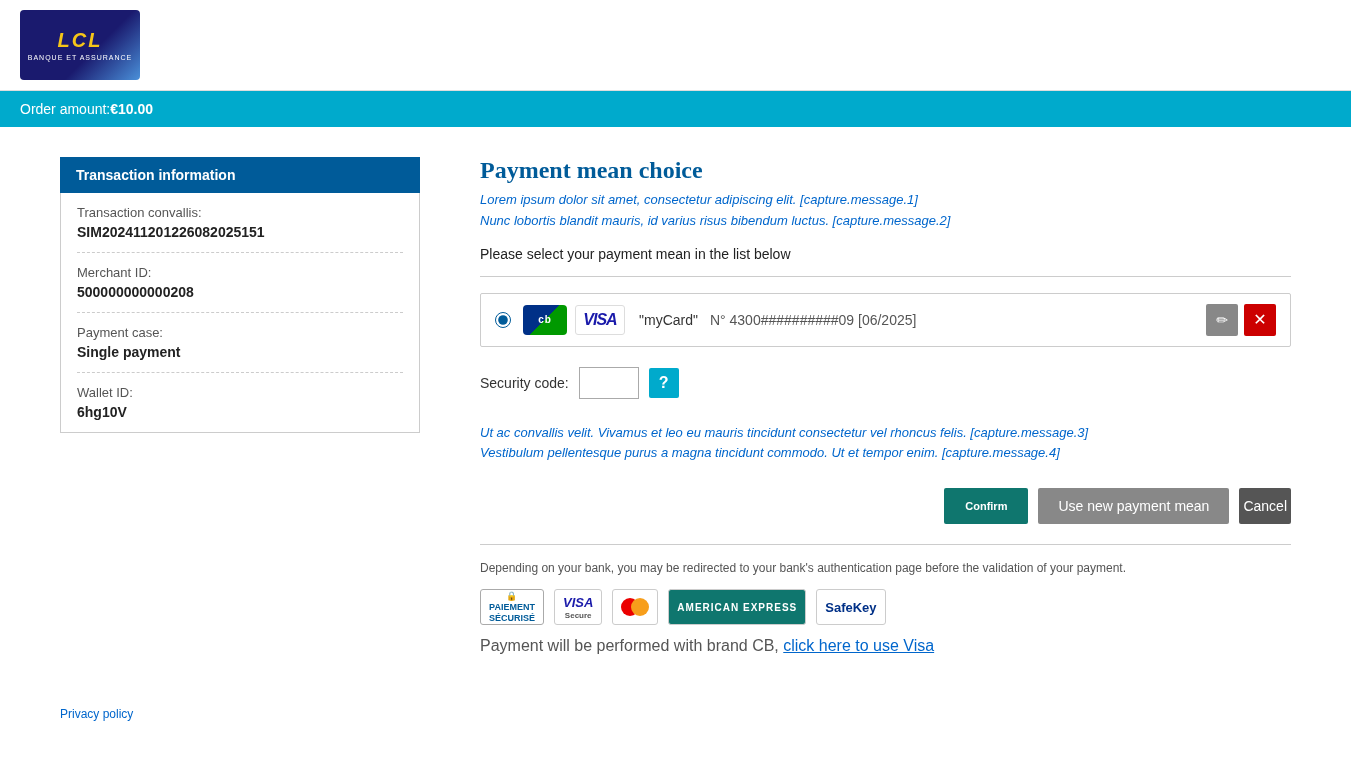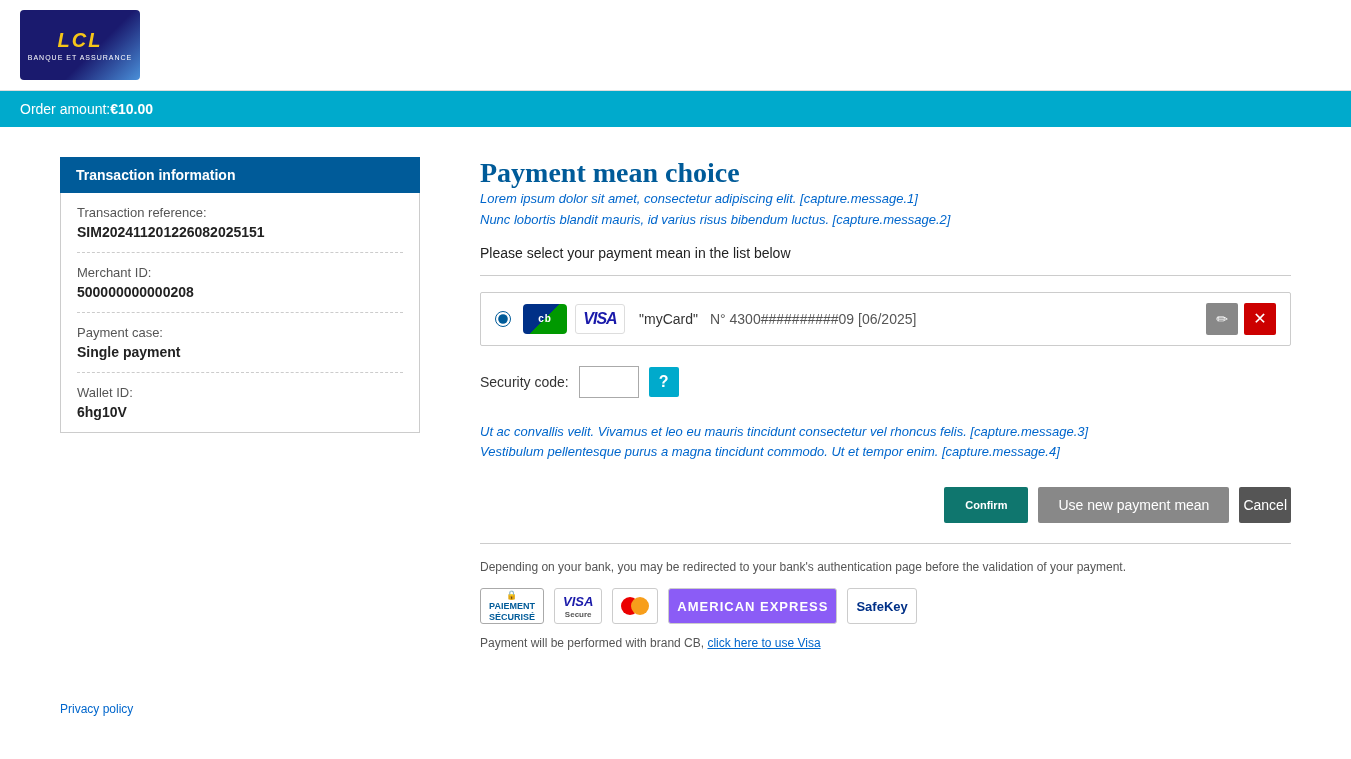--- a/index.html
+++ b/index.html
@@ -86,23 +86,23 @@
       font-weight: bold;
       font-size: 14px;
       color: #222;
     }
 
     
     #content { flex: 1; }
 
     .section-title {
       color: #005b99;
-      font-size: 28px;
-      font-weight: bold;
-      margin-bottom: 0;
+      font-size: 24px;
+      font-weight: bold;
+      margin-bottom: 6px;
       font-family: Georgia, serif;
     }
 
     .info-message {
       color: #0066cc;
       font-style: italic;
       font-size: 13px;
       line-height: 1.6;
       margin-bottom: 14px;
     }
@@ -327,34 +327,34 @@
       font-style: italic;
       font-weight: bold;
       font-size: 13px;
       flex-direction: column;
       gap: 1px;
     }
     .sec-badge.mc {
       background: #fff;
     }
     .sec-badge.amex {
-      background: #8b5cf6;
-      color: #fff;
-      font-size: 13px;
+      background: #0f766e;
+      color: #fff;
+      font-size: 10px;
       letter-spacing: 1px;
     }
     .sec-badge.safekey {
       background: #fff;
       color: #003087;
       font-size: 13px;
       font-weight: bold;
     }
 
     .brand-note {
-      font-size: 12px;
+      font-size: 16px;
       color: #555;
     }
     .brand-note a {
       color: #0066cc;
     }
 
     
     #footer {
       padding: 10px 60px;
       margin-top: 10px;
@@ -400,21 +400,21 @@
   <span class="amount">€10.00</span>
 </div>
 
 <div id="main">
 
   <div id="sidebar">
     <div class="sidebar-header">Transaction information</div>
     <div class="sidebar-body">
 
       <div class="sidebar-row">
-        <div class="sidebar-label">Transaction reference:</div>
+        <div class="sidebar-label">Transaction convallis:</div>
         <div class="sidebar-value">SIM202411201226082025151</div>
       </div>
 
       <div class="sidebar-row">
         <div class="sidebar-label">Merchant ID:</div>
         <div class="sidebar-value">500000000000208</div>
       </div>
 
       <div class="sidebar-row">
         <div class="sidebar-label">Payment case:</div>

